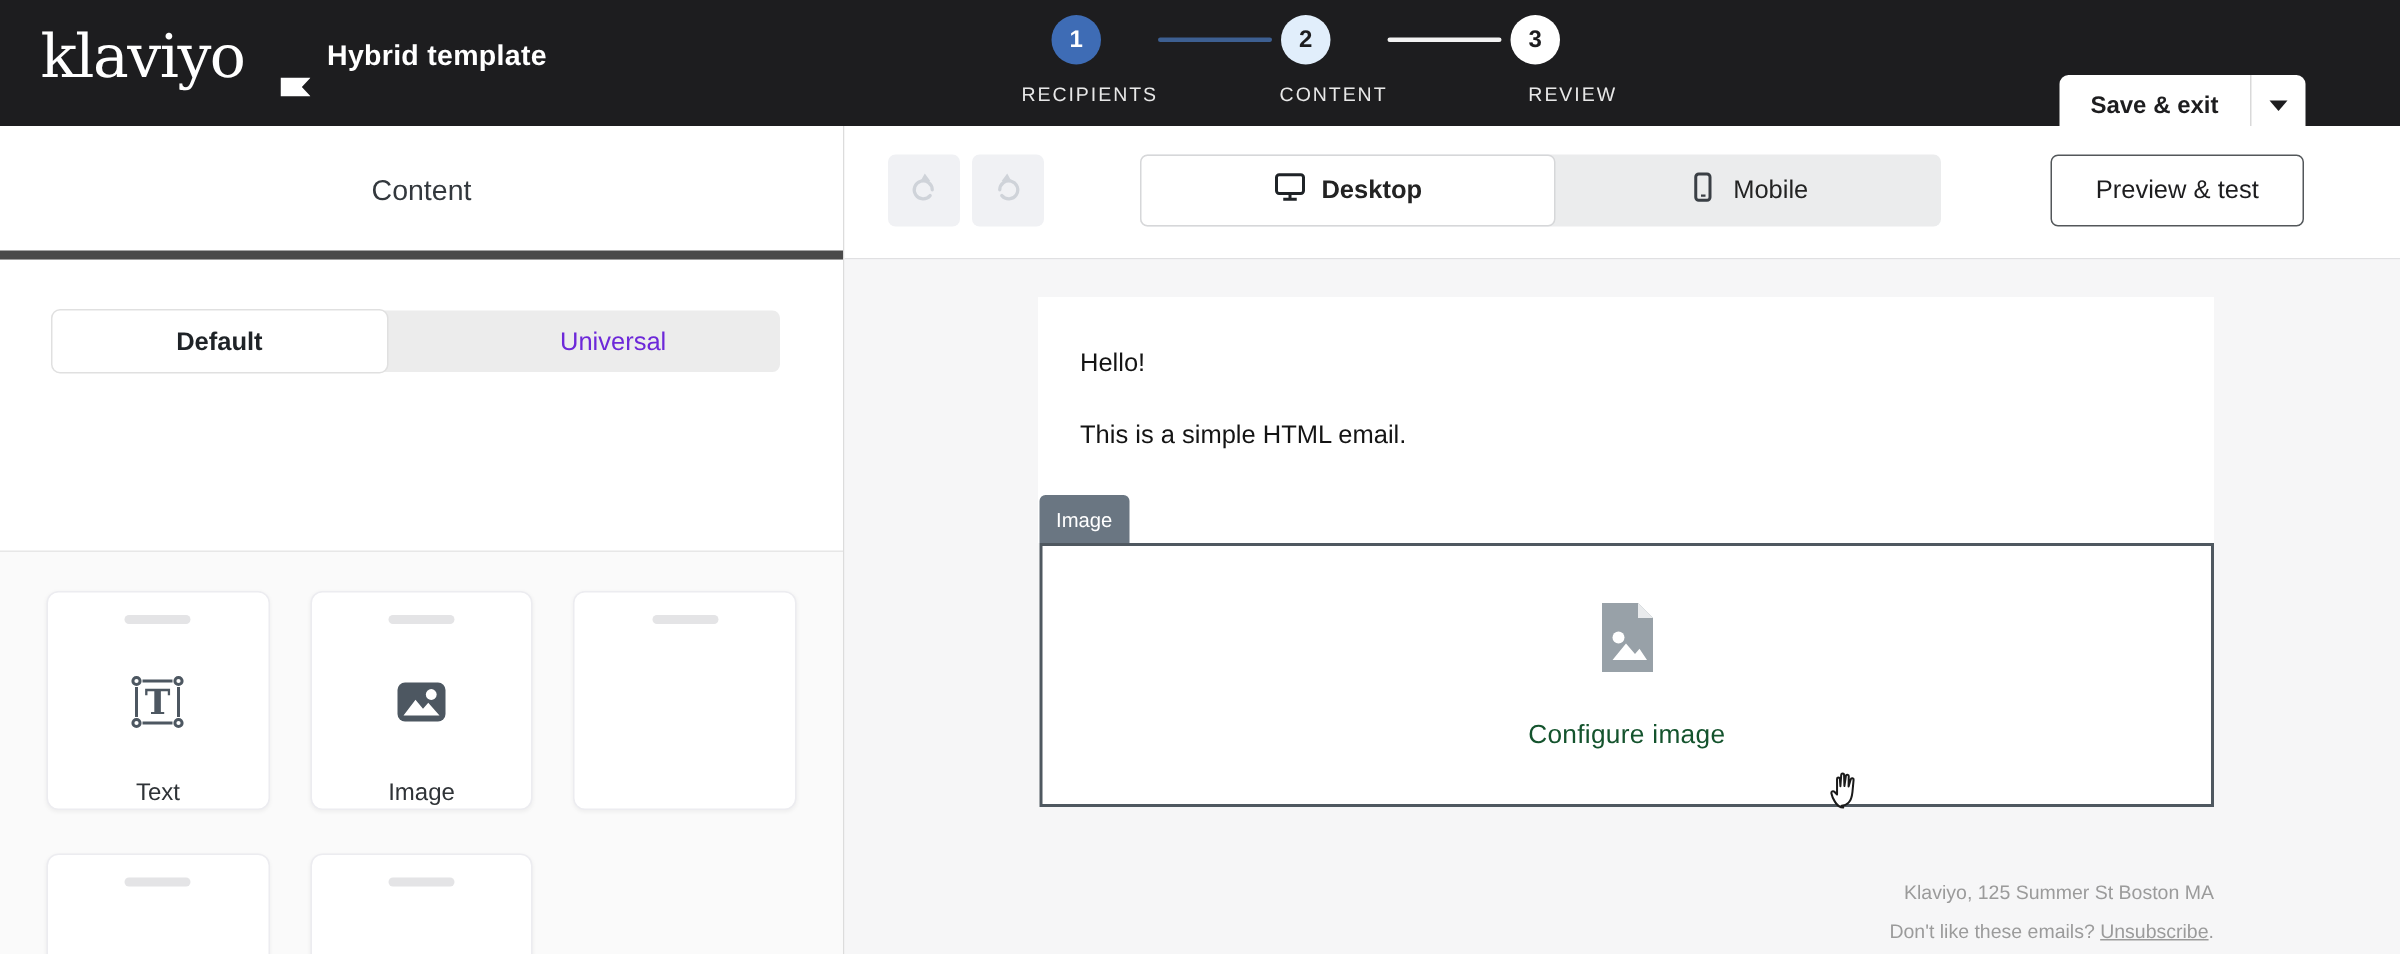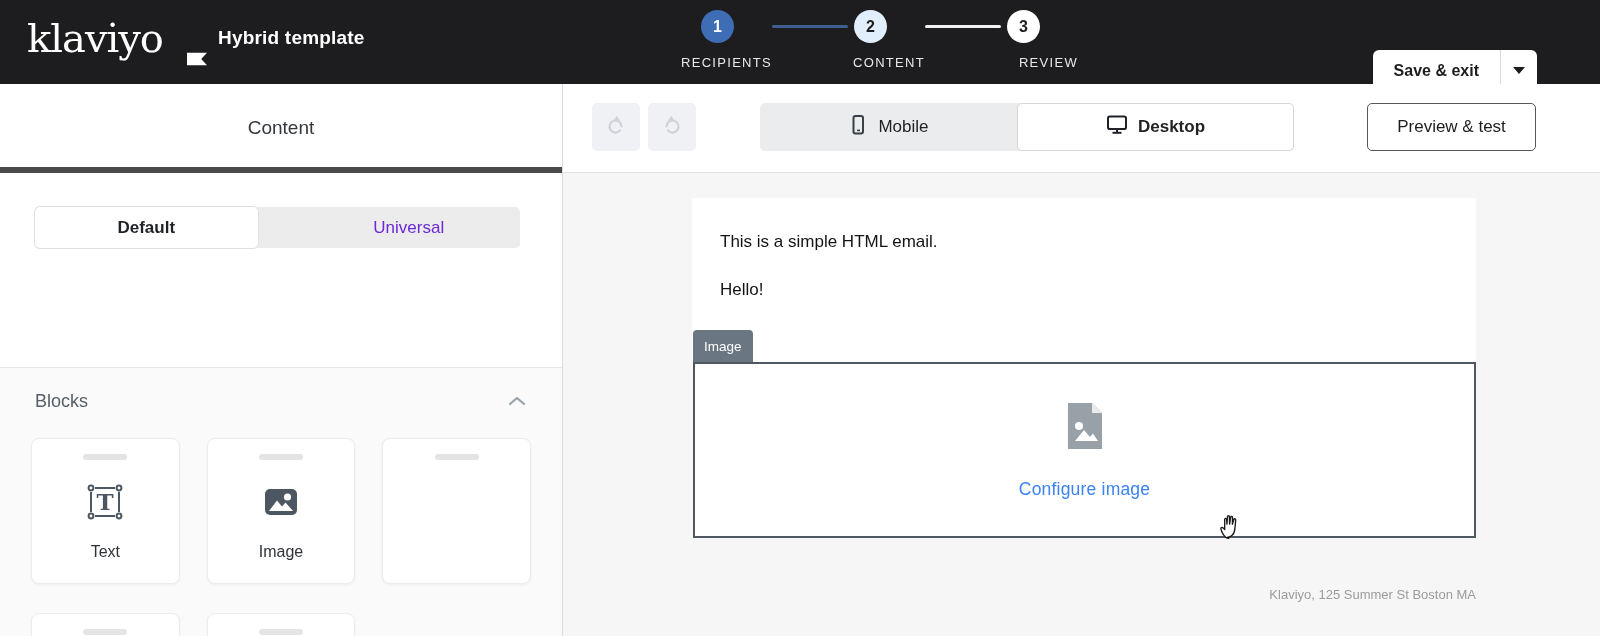--- a/index.html
+++ b/index.html
@@ -48,21 +48,21 @@
   .mode-seg.active { background:#fff; font-weight:bold; color:#1f2327; box-shadow:0 0 0 1px #e0e0e0; }
 
   .blocks-area { position:absolute; left:0; top:283px; right:0; bottom:0; background:#fafafa; border-top:1px solid #e7e7e7; }
   .blocks-head { display:flex; align-items:center; justify-content:space-between; padding:23px 36px 0 35px; }
   .blocks-title { font-size:18px; color:#565f68; }
   .blocks-grid { margin-top:26px; padding:0 31px; display:grid; grid-template-columns:repeat(3,1fr); gap:29px 27px; }
   .tile { height:146px; background:#fff; border:1px solid #ececf0; border-radius:8px;
     box-shadow:0 1px 3px rgba(0,0,0,.05); display:flex; flex-direction:column; align-items:center; cursor:pointer; }
   .tile-pill { width:44px; height:6px; border-radius:3px; background:#e4e4e6; margin-top:15px; }
   .tile-icon { flex:1; display:flex; align-items:center; justify-content:center; }
-  .tile-label { font-size:16px; color:#2f3337; font-weight:500; margin-bottom:22px; min-height:18px; }
+  .tile-label { font-size:16px; color:#2f3337; font-weight:500; margin-bottom:1px; min-height:18px; }
 
   
   .toolbar { position:absolute; left:563px; top:84px; right:0; height:89px; background:#fff; border-bottom:1px solid #e0e0e2; }
   .undo-btn, .redo-btn { position:absolute; top:19px; width:48px; height:48px; background:#f0f1f4; border-radius:5px;
     display:flex; align-items:center; justify-content:center; cursor:pointer; }
   .undo-btn { left:29px; } .redo-btn { left:85px; }
   .device-toggle { position:absolute; left:197px; top:19px; width:534px; height:48px; background:#ebeced; border-radius:5px; display:flex; }
   .device-seg { display:flex; align-items:center; justify-content:center; gap:10px; font-size:17px; color:#232323; cursor:pointer; border-radius:5px; }
   .device-seg.desktop { width:277px; background:#fff; border:1px solid #d6d7d9; font-weight:bold; }
   .device-seg.mobile { flex:1; }
@@ -71,21 +71,21 @@
     font-size:17px; font-weight:normal; color:#1d1d1f; cursor:pointer; }
 
   
   .canvas { position:absolute; left:563px; top:173px; right:0; bottom:0; background:#f6f6f7; overflow:hidden; }
   .email-text { position:absolute; left:129px; top:25px; width:784px; height:164px; background:#fff; padding:34px 28px 0 28px; }
   .email-text p { font-size:17px; color:#141414; line-height:20px; margin-bottom:28px; }
   .image-tag { position:absolute; left:130px; top:157px; height:32px; background:#6a7682; color:#fff;
     font-size:13.5px; display:flex; align-items:center; padding:0 11px; border-radius:4px 4px 0 0; }
   .image-block { position:absolute; left:130px; top:189px; width:783px; height:176px; background:#fff;
     border:2px solid #4f5860; display:flex; flex-direction:column; align-items:center; justify-content:center; gap:24px; cursor:pointer; }
-  .configure-label { font-size:17.5px; color:#3b82f6; letter-spacing:.2px; }
+  .configure-label { font-size:17.5px; color:#14532d; letter-spacing:.2px; }
   .email-footer { position:absolute; left:129px; top:409px; width:784px; text-align:right;
     font-size:13px; color:#9b9b9b; line-height:26px; }
   .email-footer a { color:#9b9b9b; text-decoration:underline; cursor:pointer; }
   .hand-cursor { position:absolute; left:655px; top:338px; }
 </style>
 </head>
 <body>
 
 <div class="app">
 
@@ -128,28 +128,20 @@
     <div class="tabs">
       <div class="tab active">Content</div>
     </div>
 
     <div class="mode-toggle">
       <div class="mode-seg active">Default</div>
       <div class="mode-seg">Universal</div>
     </div>
 
     <div class="blocks-area">
-      <div class="blocks-head">
-        <span class="blocks-title">Blocks</span>
-        <span>
-          <svg width="18" height="12" viewBox="0 0 18 12">
-              <polyline points="2,9 9,3 16,9" fill="none" stroke="#99a1a8" stroke-width="2.2" stroke-linecap="round" stroke-linejoin="round"></polyline>
-            </svg>
-        </span>
-      </div>
 
       <div class="blocks-grid">
 
         <div class="tile">
           <div class="tile-pill"></div>
           <div class="tile-icon">
             <svg width="44" height="44" viewBox="0 0 44 44">
               <g stroke="#4d5761" stroke-width="2" fill="none">
                 <circle cx="8" cy="8" r="2.4"></circle>
                   <circle cx="36" cy="8" r="2.4"></circle>
@@ -221,49 +213,49 @@
         <svg width="24" height="24" viewBox="0 0 24 24">
             <g transform="scale(-1,1) translate(-24,0)">
               <path d="M17.5 13.5 a6 6 0 1 0 -1.4 3.9" fill="none" stroke="#cfd3d9" stroke-width="2.2" stroke-linecap="round"></path>
               <polygon points="10.2,6.2 16.4,5 15,11" fill="#cfd3d9" transform="rotate(-50 12 8)"></polygon>
             </g>
           </svg>
       </span>
     </div>
 
     <div class="device-toggle">
-      <div class="device-seg mobile">
-        <span>
-          <svg width="20" height="22" viewBox="0 0 20 22">
-              <rect x="5.5" y="2" width="9.5" height="17.5" rx="2" fill="none" stroke="#3a3f45" stroke-width="2"></rect>
-              <line x1="9" y1="16.4" x2="12" y2="16.4" stroke="#3a3f45" stroke-width="1.6"></line>
-            </svg>
-        </span>
-        <span>Mobile</span>
-      </div>
       <div class="device-seg desktop">
         <span>
           <svg width="22" height="21" viewBox="0 0 22 21">
               <rect x="2" y="2.5" width="18" height="12.5" rx="1.8" fill="none" stroke="#1f2327" stroke-width="2"></rect>
               <line x1="11" y1="15" x2="11" y2="18" stroke="#1f2327" stroke-width="2"></line>
               <line x1="6.5" y1="18.8" x2="15.5" y2="18.8" stroke="#1f2327" stroke-width="2"></line>
             </svg>
         </span>
         <span>Desktop</span>
       </div>
+      <div class="device-seg mobile">
+        <span>
+          <svg width="20" height="22" viewBox="0 0 20 22">
+              <rect x="5.5" y="2" width="9.5" height="17.5" rx="2" fill="none" stroke="#3a3f45" stroke-width="2"></rect>
+              <line x1="9" y1="16.4" x2="12" y2="16.4" stroke="#3a3f45" stroke-width="1.6"></line>
+            </svg>
+        </span>
+        <span>Mobile</span>
+      </div>
     </div>
 
     <div class="preview-btn">Preview &amp; test</div>
   </div>
 
   <div class="canvas">
 
     <div class="email-text">
+      <p>Hello!</p>
       <p>This is a simple HTML email.</p>
-      <p>Hello!</p>
     </div>
 
     <div class="image-tag">Image</div>
 
     <div class="image-block">
       <span>
         <svg width="42" height="50" viewBox="0 0 42 50">
           <path d="M4 2 H28 L38 12 V48 H4 Z" fill="#98a1a8"></path>
           <path d="M28 2 L38 12 H28 Z" fill="#e9ebed"></path>
           <circle cx="15" cy="25" r="4" fill="#fff"></circle>
@@ -274,16 +266,19 @@
     </div>
 
     <div class="hand-cursor">
       <svg width="27" height="29" viewBox="0 0 24 26">
         <path d="M9.6 24.5c-2.2 0-3.7-1.3-5-3.5-.9-1.5-1.9-3.9-2.1-5-.2-1 1-1.7 1.8-.9l1.6 1.6V7.4c0-1.1 1.6-1.1 1.7 0l.3 4.4.5-6.8c.1-1.1 1.7-1 1.7 0l.2 6.7.9-6.1c.1-1 1.7-.9 1.7.1l-.1 6.3 1.3-4.4c.3-1 1.8-.7 1.7.3l-.7 7.4c-.3 3-1 5-2.3 6.3-1.1 1.1-2.5 1.9-4.2 1.9z" fill="#ffffff" stroke="#1a1a1a" stroke-width="1.2" stroke-linejoin="round"></path>
       </svg>
     </div>
 
     <div class="email-footer">
       <div>Klaviyo, 125 Summer St Boston MA</div>
+      <div>
+        <span>Don't like these emails? </span><a>Unsubscribe</a><span>.</span>
+      </div>
     </div>
 
   </div>
 </div>
 
 </body></html>

